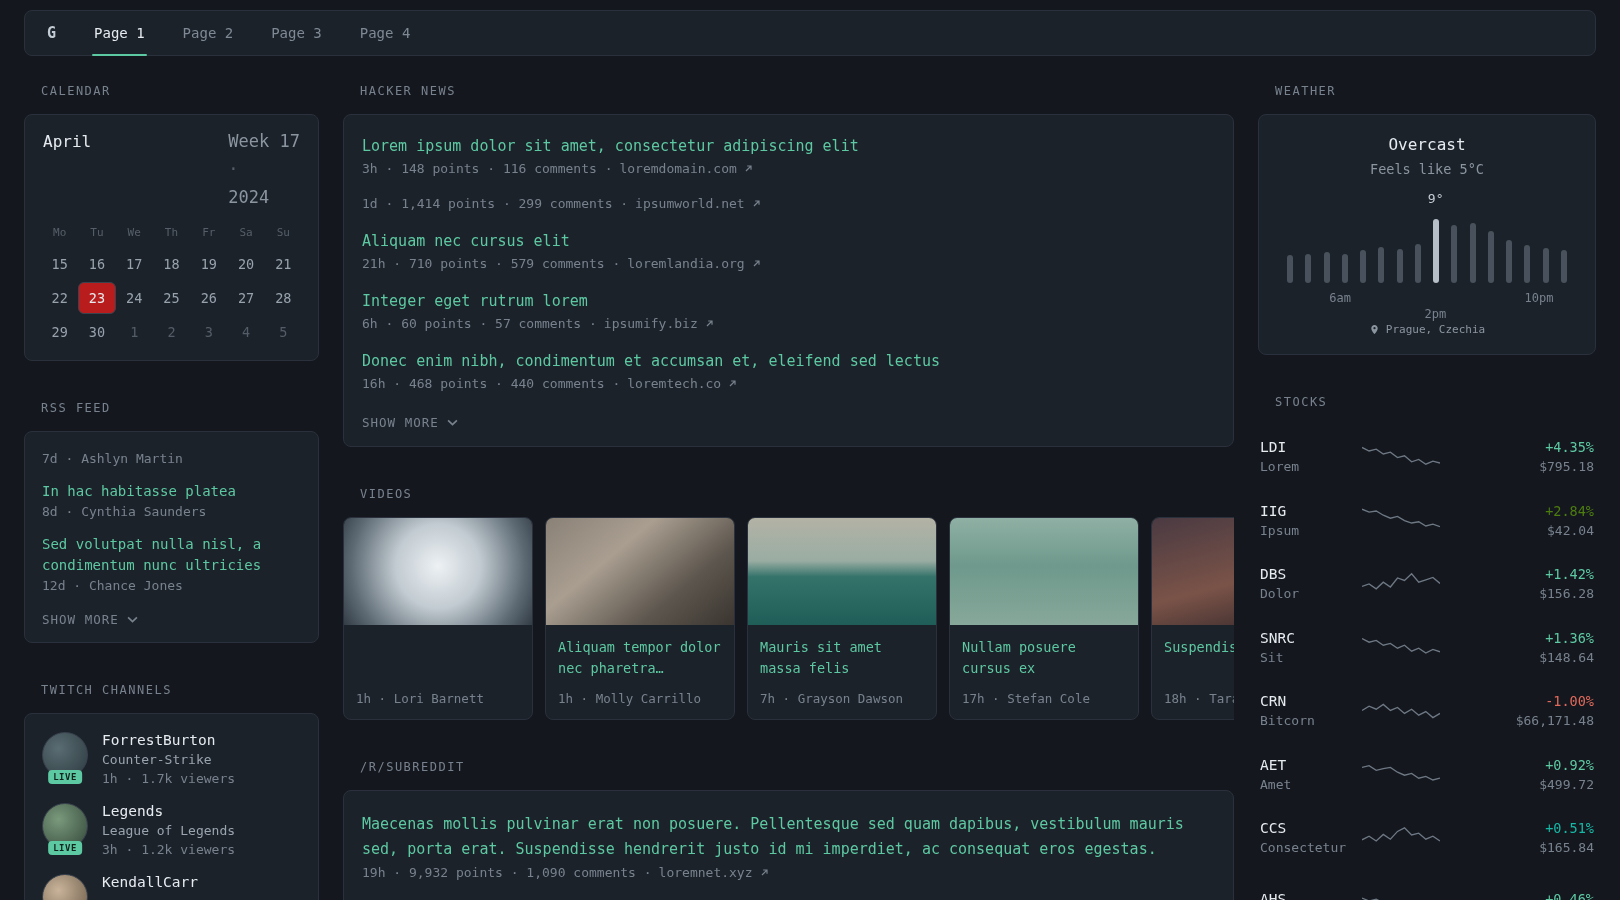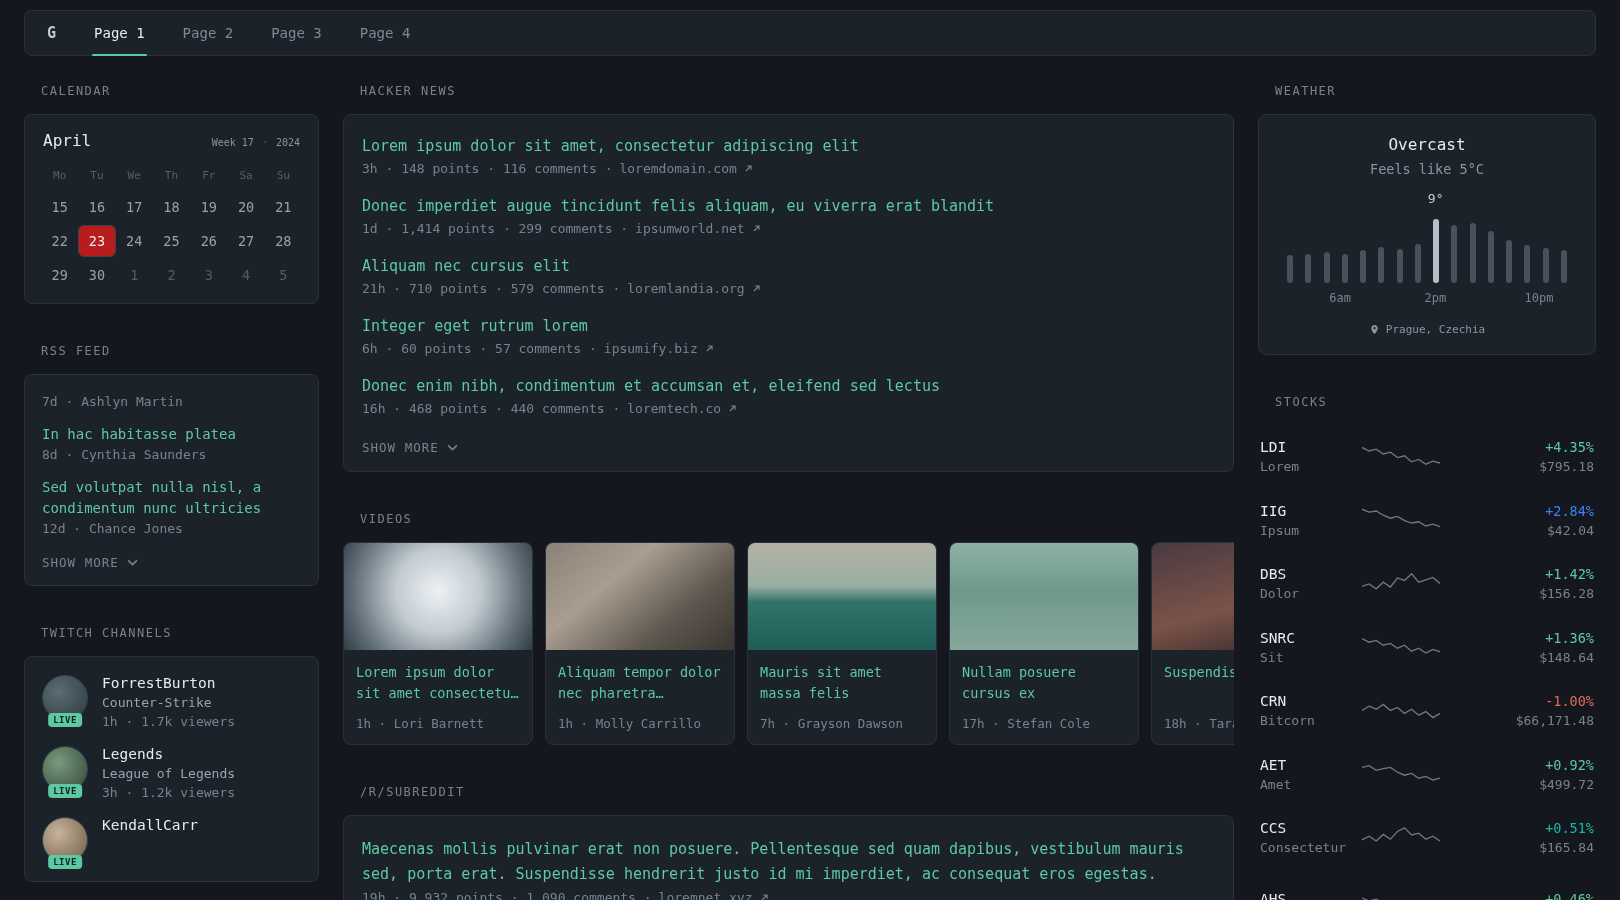--- a/index.html
+++ b/index.html
@@ -36,21 +36,21 @@
   .section-title {
     font-size:12px; font-weight:normal; letter-spacing:1.5px;
     color:#78828e; margin:0 0 16px 17px;
   }
   .card { background:#1c222a; border:1px solid #2a313c; border-radius:8px; }
 
   
   .cal-card { padding:16px 16px 12px; }
   .cal-head { display:flex; justify-content:space-between; align-items:baseline; margin-bottom:12px; padding:0 2px; }
   .cal-month { font-size:16px; color:#e6ebf0; }
-  .cal-meta { font-size:10px; color:#8b95a0; display:flex; gap:8px; }
+  .cal-meta { font-size:17px; color:#8b95a0; display:flex; gap:8px;flex-direction:column; }
   .cal-meta .dim { color:#555e68; }
   .cal-grid { display:grid; grid-template-columns:repeat(7,1fr); row-gap:2px; text-align:center; }
   .cal-dow { font-size:11px; color:#565f69; padding:7px 0; }
   .cal-day { font-size:13.5px; color:#98a2ad; padding:7px 0; border-radius:6px; border:1px solid transparent; }
   .cal-day.muted { color:#545d67; }
   .cal-day.selected { background:#b91c1c; border:1px solid #3a434e; color:#e6ebf0; }
 
   
   .rss-card { padding:17px 17px 15px; }
   .rss-item { margin-bottom:15px; }
@@ -109,21 +109,21 @@
     font-size:13px; color:#c6cdd4;
   }
   .weather-bars {
     position:absolute; left:0; right:0; bottom:0; height:66px;
     display:flex; justify-content:space-between; align-items:flex-end;
   }
   .wbar { width:6px; border-radius:3px; background:#49525c; }
   .wbar.hl { background:#b6bfc8; }
   .weather-hours { position:relative; height:16px; margin:8px 8px 0; font-size:12px; color:#78828e; }
   .weather-hours span { position:absolute; transform:translateX(-50%); }
-  .wh-0 { left:19%; } .wh-1 { left:53%; } .wh-2 { left:90%; }
+  .wh-0 { left:19%; } .wh-1 { left:53%;margin-top:16px; } .wh-2 { left:90%; }
   .weather-loc {
     display:flex; justify-content:center; align-items:center; gap:6px;
     margin-top:16px; font-size:11px; color:#8b95a0;
   }
   .pin-icon { width:11px; height:13px; fill:#8b95a0; }
 
   
   .stocks-list { display:flex; flex-direction:column; padding:0 2px; }
   .stock-row { display:flex; align-items:center; height:63.5px; cursor:pointer; }
   .stock-left { width:102px; flex:none; }
@@ -278,21 +278,20 @@
             <div class="hn-title">Lorem ipsum dolor sit amet, consectetur adipiscing elit</div>
             <div class="meta-line">
               <span>3h · 148 points · 116 comments ·</span>
               <span class="meta-domain">loremdomain.com</span>
               <svg class="ext-icon" viewBox="0 0 10 10">
                   <path d="M2.2 7.8 7.8 2.2 M3.5 2.2h4.3v4.3"></path>
                 </svg>
             </div>
           </div>
           <div class="hn-item">
-            <div class="hn-title">Donec imperdiet augue tincidunt felis aliquam, eu viverra erat blandit</div>
             <div class="meta-line">
               <span>1d · 1,414 points · 299 comments ·</span>
               <span class="meta-domain">ipsumworld.net</span>
               <svg class="ext-icon" viewBox="0 0 10 10">
                   <path d="M2.2 7.8 7.8 2.2 M3.5 2.2h4.3v4.3"></path>
                 </svg>
             </div>
           </div>
           <div class="hn-item">
             <div class="hn-title">Aliquam nec cursus elit</div>
@@ -332,21 +331,20 @@
           </div>
         </div>
       </section>
 
       <section class="section">
         <h2 class="section-title">VIDEOS</h2>
         <div class="videos-row">
           <div class="video-card">
             <div class="video-thumb" style="background:radial-gradient(circle at 50% 45%, #edf1f4 0%, #c2cbd1 38%, #5d6a74 78%, #323c45 100%)"></div>
             <div class="video-body">
-              <div class="video-title">Lorem ipsum dolor sit amet consectetu…</div>
               <div class="video-meta">1h · Lori Barnett</div>
             </div>
           </div>
           <div class="video-card">
             <div class="video-thumb" style="background:linear-gradient(140deg, #8a8177 0%, #a99e90 35%, #5d564e 70%, #3a3530 100%)"></div>
             <div class="video-body">
               <div class="video-title">Aliquam tempor dolor nec pharetra…</div>
               <div class="video-meta">1h · Molly Carrillo</div>
             </div>
           </div>
@@ -453,21 +451,21 @@
 
           <div class="stock-row">
             <div class="stock-left">
               <div class="stock-ticker">IIG</div>
               <div class="stock-name">Ipsum</div>
             </div>
             <svg class="sparkline" viewBox="0 0 100 40" preserveAspectRatio="none">
                 <polyline points="0.0,5.6 9.1,9.6 18.2,8.0 27.3,13.6 36.4,17.6 45.5,15.2 54.5,20.8 63.6,24.0 72.7,22.4 81.8,28.0 90.9,25.6 100.0,28.8" vector-effect="non-scaling-stroke"></polyline>
               </svg>
             <div class="stock-right">
-              <div class="stock-change" style="color: #3b82f6;">+2.84%</div>
+              <div class="stock-change" style="color: #4d7c0f;">+2.84%</div>
               <div class="stock-price">$42.04</div>
             </div>
           </div>
 
           <div class="stock-row">
             <div class="stock-left">
               <div class="stock-ticker">DBS</div>
               <div class="stock-name">Dolor</div>
             </div>
             <svg class="sparkline" viewBox="0 0 100 40" preserveAspectRatio="none">

